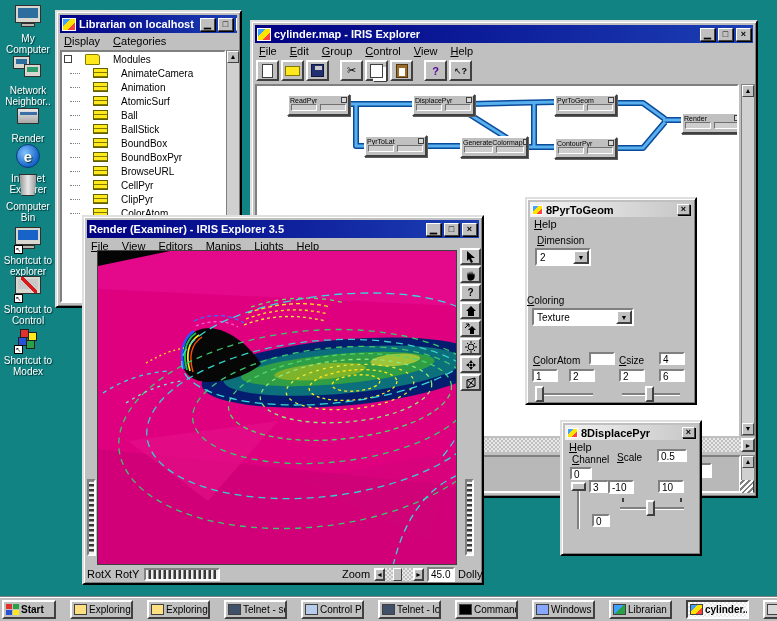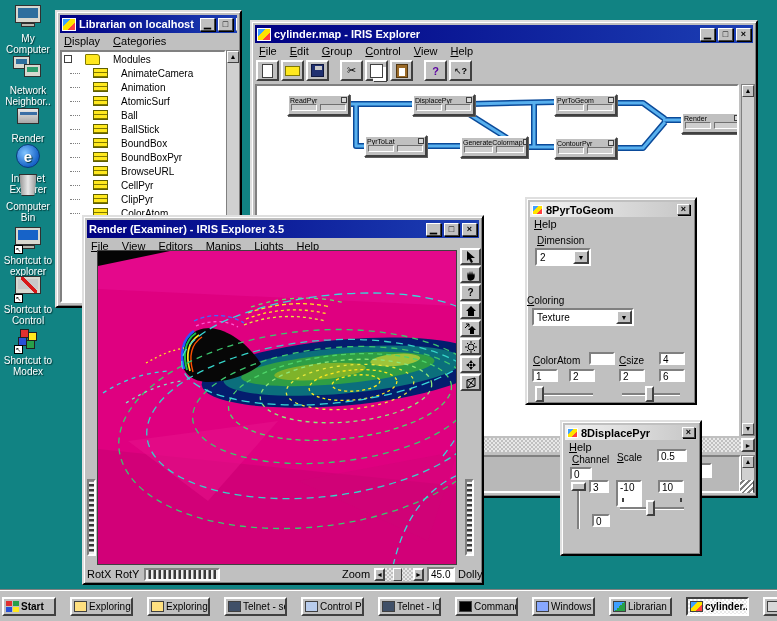--- a/index.html
+++ b/index.html
@@ -56,21 +56,21 @@
 .tbb{width:23px;height:21px;flex:none}
 .gap6{width:7px;flex:none}
 .pg{width:11px;height:14px;background:#fff;border:1px solid #404040}
 .fold{width:15px;height:10px;background:#ffe81e;border:1px solid #807800}
 .dsk{width:13px;height:13px;background:#203070;border:1px solid #101840;position:relative}
 .dsk:before{content:"";position:absolute;left:3px;top:1px;width:7px;height:4px;background:#c8c8c8}
 .pg2{width:13px;height:14px;background:#fff;border:1px solid #404040;box-shadow:3px 3px 0 #fff,4px 4px 0 #404040}
 .clip{width:12px;height:14px;background:#9a6a28;border:1px solid #503510;position:relative}
 .clip:before{content:"";position:absolute;left:2px;top:3px;width:6px;height:8px;background:#fff}
 
-#taskbar{position:absolute;left:0;bottom:0;width:777px;height:31px;background:#c0c0c0;border-top:1px solid #fff;box-shadow:0 -1px 0 #808080;display:flex;align-items:center;gap:14px;padding:2px 2px;z-index:50}
+#taskbar{position:absolute;left:0;bottom:0;width:777px;height:24px;background:#c0c0c0;border-top:1px solid #fff;box-shadow:0 -1px 0 #808080;display:flex;align-items:center;gap:14px;padding:2px 2px;z-index:50}
 .task{width:63px;height:19px;background:#c0c0c0;border:2px solid;border-color:#fff #404040 #404040 #fff;display:flex;align-items:center;gap:2px;padding:0 2px;font-size:10px;overflow:hidden;white-space:nowrap;flex:none}
 .task.active{border-color:#404040 #fff #fff #404040;background-color:#e8e8e8;background-image:linear-gradient(45deg,#fff 25%,transparent 25% 75%,#fff 75%),linear-gradient(45deg,#fff 25%,transparent 25% 75%,#fff 75%);background-size:4px 4px;background-position:0 0,2px 2px;font-weight:bold}
 .tico{width:13px;height:11px;flex:none;border:1px solid #404040}
 .flag{width:13px;height:11px;flex:none;display:grid;grid-template-columns:6px 6px;grid-template-rows:5px 5px;gap:1px}
 .flag i{display:block}
 #clock{margin-left:auto;height:20px;border:1px solid;border-color:#808080 #fff #fff #808080;display:flex;align-items:center;gap:4px;padding:0 6px;font-size:10px;flex:none}
 
 .exb{width:21px;height:17px;flex:none}
 .dd{position:absolute;background:#fff;border:2px solid;border-color:#808080 #fff #fff #808080;display:flex;align-items:center;font-size:10px}
 .dd .txt{flex:1;padding:0 3px;overflow:hidden;white-space:nowrap}
@@ -582,21 +582,21 @@
     <span class="lbl" style="left:10px;top:32px">Channel</span>
     <span class="lbl" style="left:55px;top:30px">Scale</span>
     <div class="field" style="position:absolute;left:95px;top:27px;width:30px;height:13px"><span>0.5</span></div>
     <div class="field" style="position:absolute;left:8px;top:45px;width:22px;height:13px"><span>0</span></div>
     <div>
       <div class="sl-vtrack" style="left:15px;top:62px;height:45px"></div>
       <div class="sl-handle" style="left:9px;top:60px;width:15px;height:9px"></div>
     </div>
     <div class="field" style="position:absolute;left:27px;top:58px;width:20px;height:13px"><span>3</span></div>
     <div class="field" style="position:absolute;left:30px;top:92px;width:18px;height:13px"><span>0</span></div>
-    <div class="field" style="position:absolute;left:54px;top:58px;width:26px;height:27px"><span>-10</span></div>
+    <div class="field" style="position:absolute;left:46px;top:58px;width:26px;height:14px"><span>-10</span></div>
     <div class="field" style="position:absolute;left:96px;top:58px;width:26px;height:13px"><span>10</span></div>
     <div>
       <div style="position:absolute;left:60px;top:76px;width:2px;height:4px;background:#404040"></div>
       <div style="position:absolute;left:118px;top:76px;width:2px;height:4px;background:#404040"></div>
       <div class="sl-track" style="left:58px;top:85px;width:64px"></div>
       <div class="sl-handle" style="left:84px;top:78px"></div>
     </div>
   </div>
 
   <div id="taskbar">

